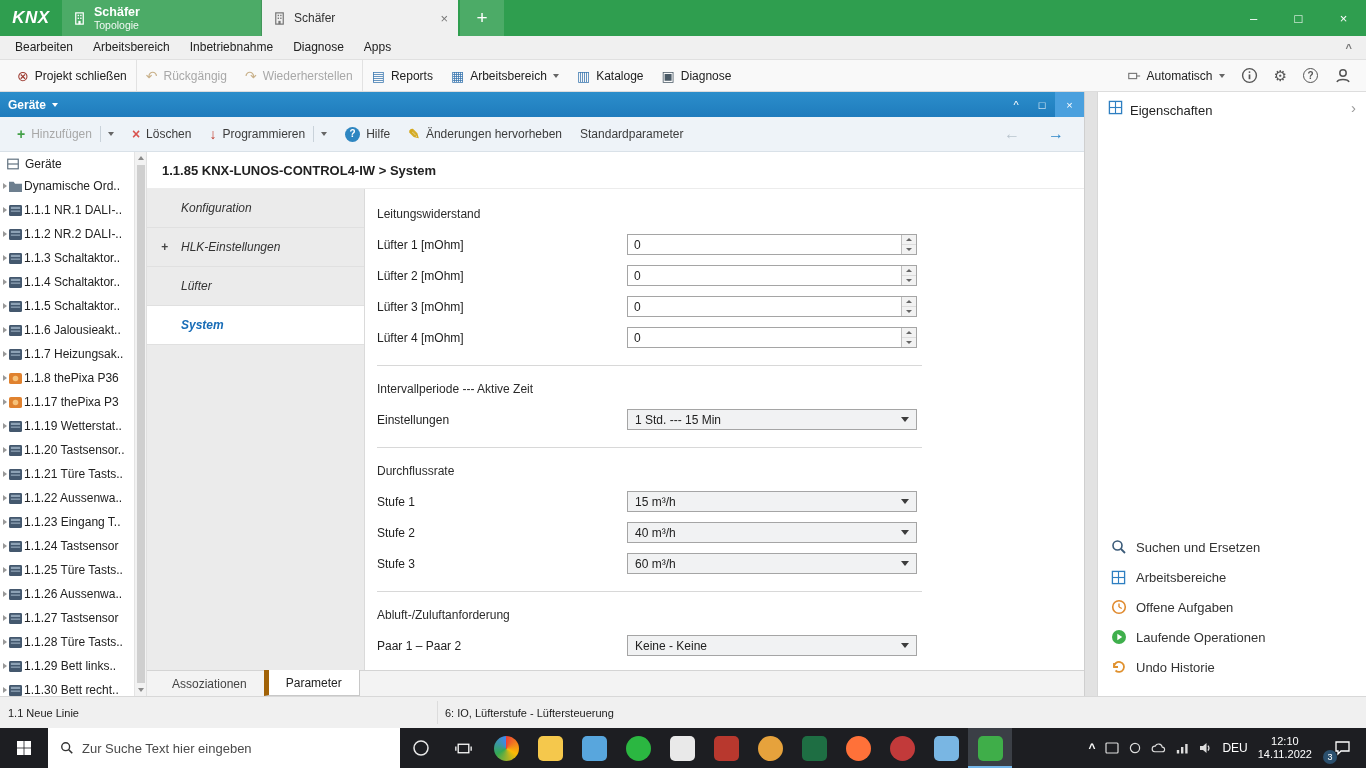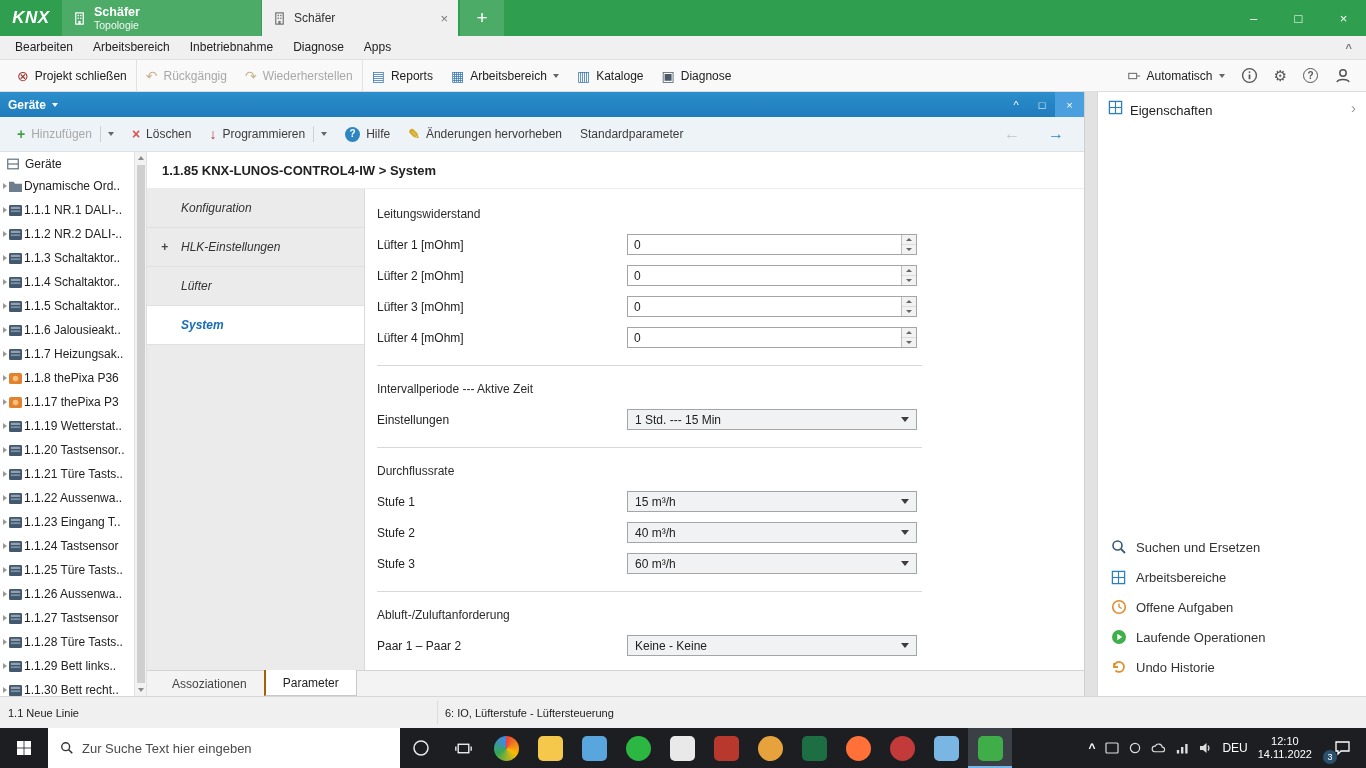--- a/index.html
+++ b/index.html
@@ -93,21 +93,21 @@
   .spin-btns { width:15px; border-left:1px solid #bdbdbd; display:flex; flex-direction:column; }
   .spin-btns span { flex:1; display:flex; align-items:center; justify-content:center; background:#f2f2f2; }
   .spin-btns .up { border-bottom:1px solid #dcdcdc; }
   .spin-btns .up::after { content:""; border-left:3px solid transparent; border-right:3px solid transparent; border-bottom:3.5px solid #666; }
   .spin-btns .dn::after { content:""; border-left:3px solid transparent; border-right:3px solid transparent; border-top:3.5px solid #666; }
   .select { width:290px; height:21px; border:1px solid #a5a5a5; background:#f1f2f3; display:flex; align-items:center; padding:0 7px; }
   .sel-caret { margin-left:auto; width:0; height:0; border-left:4px solid transparent; border-right:4px solid transparent; border-top:5px solid #3c3c3c; }
   .section-sep { border-top:1px solid #d8d8d8; margin:17px 0 16px 0; width:545px; }
   .bottom-tabs { height:26px; flex:none; background:#f3f3f3; border-top:1px solid #d4d4d4; display:flex; padding-left:8px; }
   .btab { height:26px; display:flex; align-items:center; padding:0 17px; color:#444; }
-  .btab.active { background:#fff; margin-top:-1px; border-left:2px solid #a16207; border-right:1px solid #c8c8c8; border-bottom:1px solid #c8c8c8; color:#222; }
+  .btab.active { background:#fff; margin-top:-1px; border-left:5px solid #a16207; border-right:1px solid #c8c8c8; border-bottom:1px solid #c8c8c8; color:#222; }
 
   
   .sidebar { width:269px; flex:none; margin-left:12px; background:#fff; display:flex; flex-direction:column; border-left:1px solid #d8d8d8; }
   .sidebar-header { height:30px; flex:none; display:flex; align-items:center; gap:7px; padding:0 10px; }
   .sidebar-title { font-size:13px;margin-top:7px; }
   .sb-chevron { margin-left:auto; color:#999; font-size:15px; }
   .sidebar-empty { flex:1; }
   .sidebar-shortcuts { padding-bottom:14px; }
   .shortcut { height:30px; display:flex; align-items:center; gap:9px; padding-left:12px; font-size:13px; color:#333; }
   .sc-icon { width:17px; display:flex; justify-content:center; }

